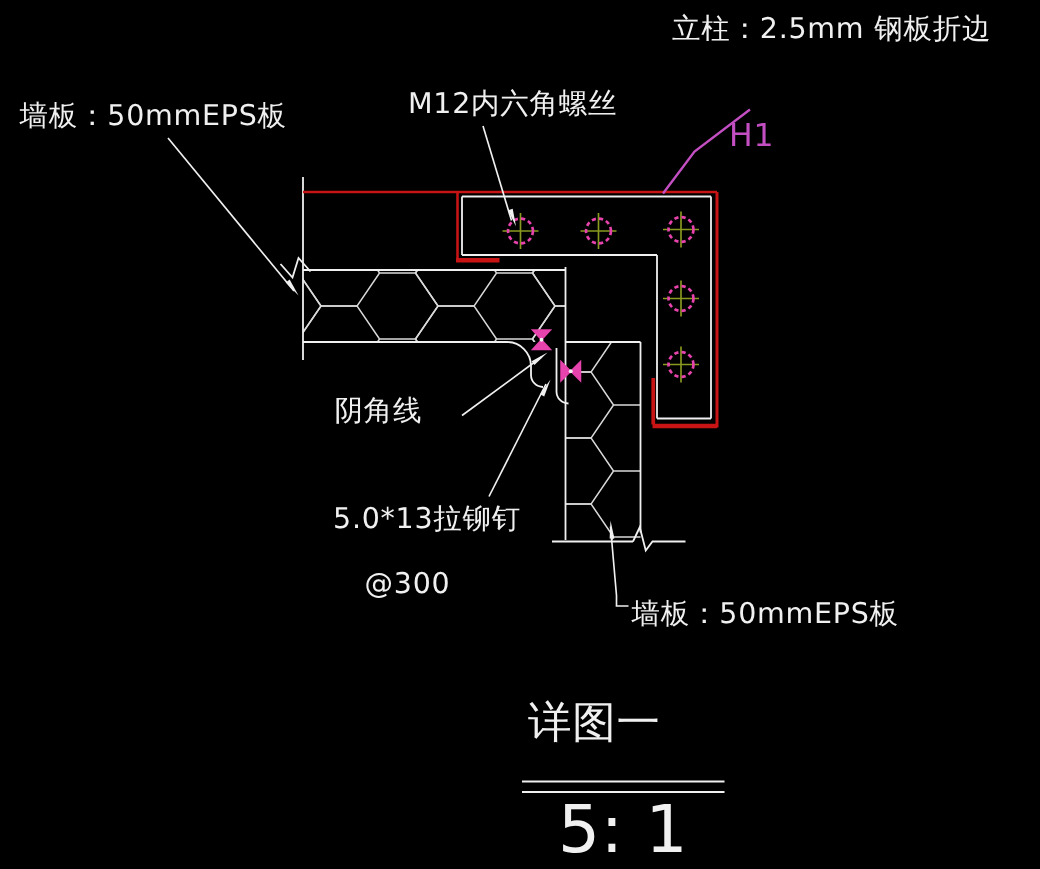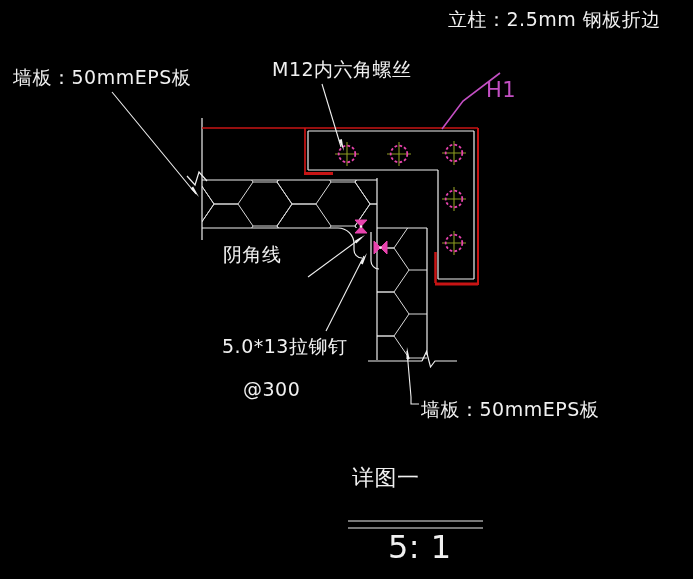--- a/index.html
+++ b/index.html
@@ -134,21 +134,21 @@
     <g>
       <path class="wl" stroke-width="2" d="M348 521 H483"></path>
       <path class="wl" stroke-width="1" d="M348 528 H483"></path>
     </g>
   </svg>
 
   <div class="lbl" style="left:13px;top:67px;">墙板：50mmEPS板</div>
   <div class="lbl" style="left:272px;top:59px;">M12内六角螺丝</div>
   <div class="lbl" style="left:448px;top:9px;">立柱：2.5mm 钢板折边</div>
   <div class="lbl lbl-magenta" style="left:486px;top:39px;font-size:21px;">H1</div>
-  <div class="lbl" style="left:223px;top:244px;">阴角线</div>
+  <div class="lbl" style="left:223px;top:264px;">阴角线</div>
   <div class="lbl" style="left:222px;top:336px;">5.0*13拉铆钉</div>
   <div class="lbl" style="left:243px;top:362px;font-size:19px;margin-top:17px;">@300</div>
   <div class="lbl" style="left:421px;top:399px;">墙板：50mmEPS板</div>
 
-  <div class="lbl" style="left:352px;top:466px;font-size:22px;">详图一</div>
-  <div class="lbl" style="left:388px;top:530px;font-size:32px;">5: 1</div>
+  <div class="lbl" style="left:352px;top:466px;font-size:29px;">详图一</div>
+  <div class="lbl" style="left:372px;top:530px;font-size:44px;">5: 1</div>
 
 </div>
 
 </body></html>

